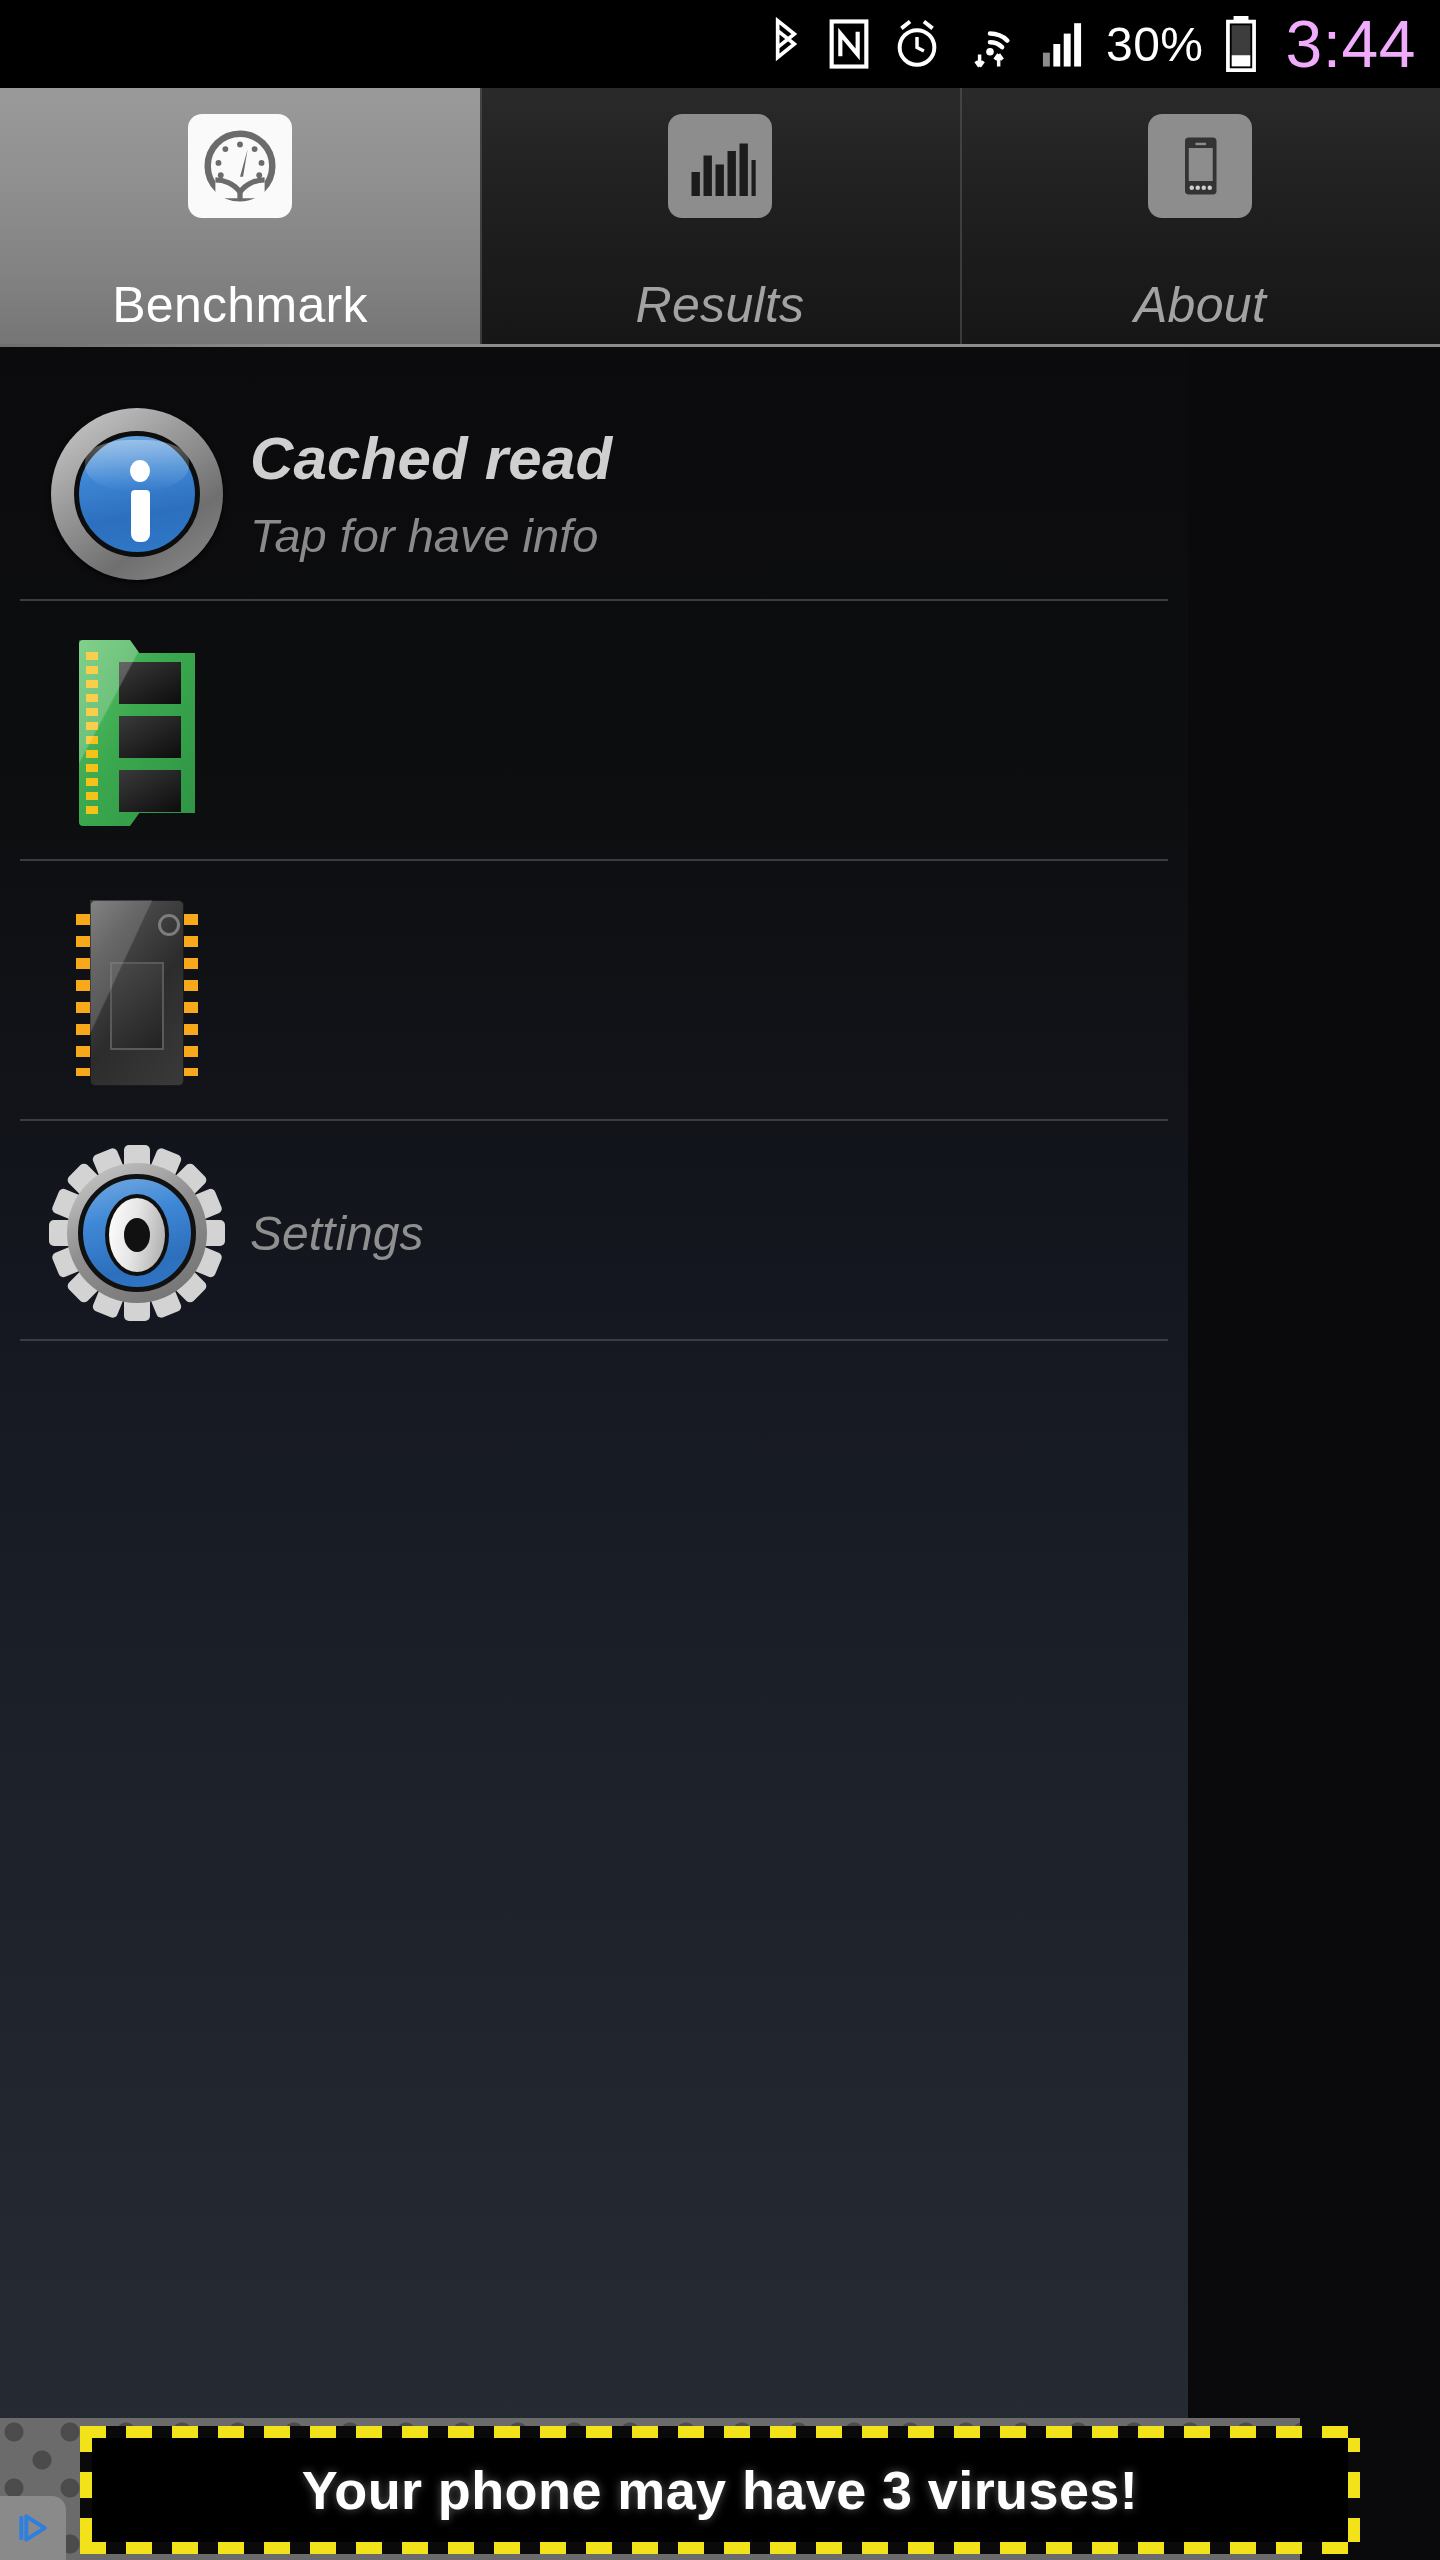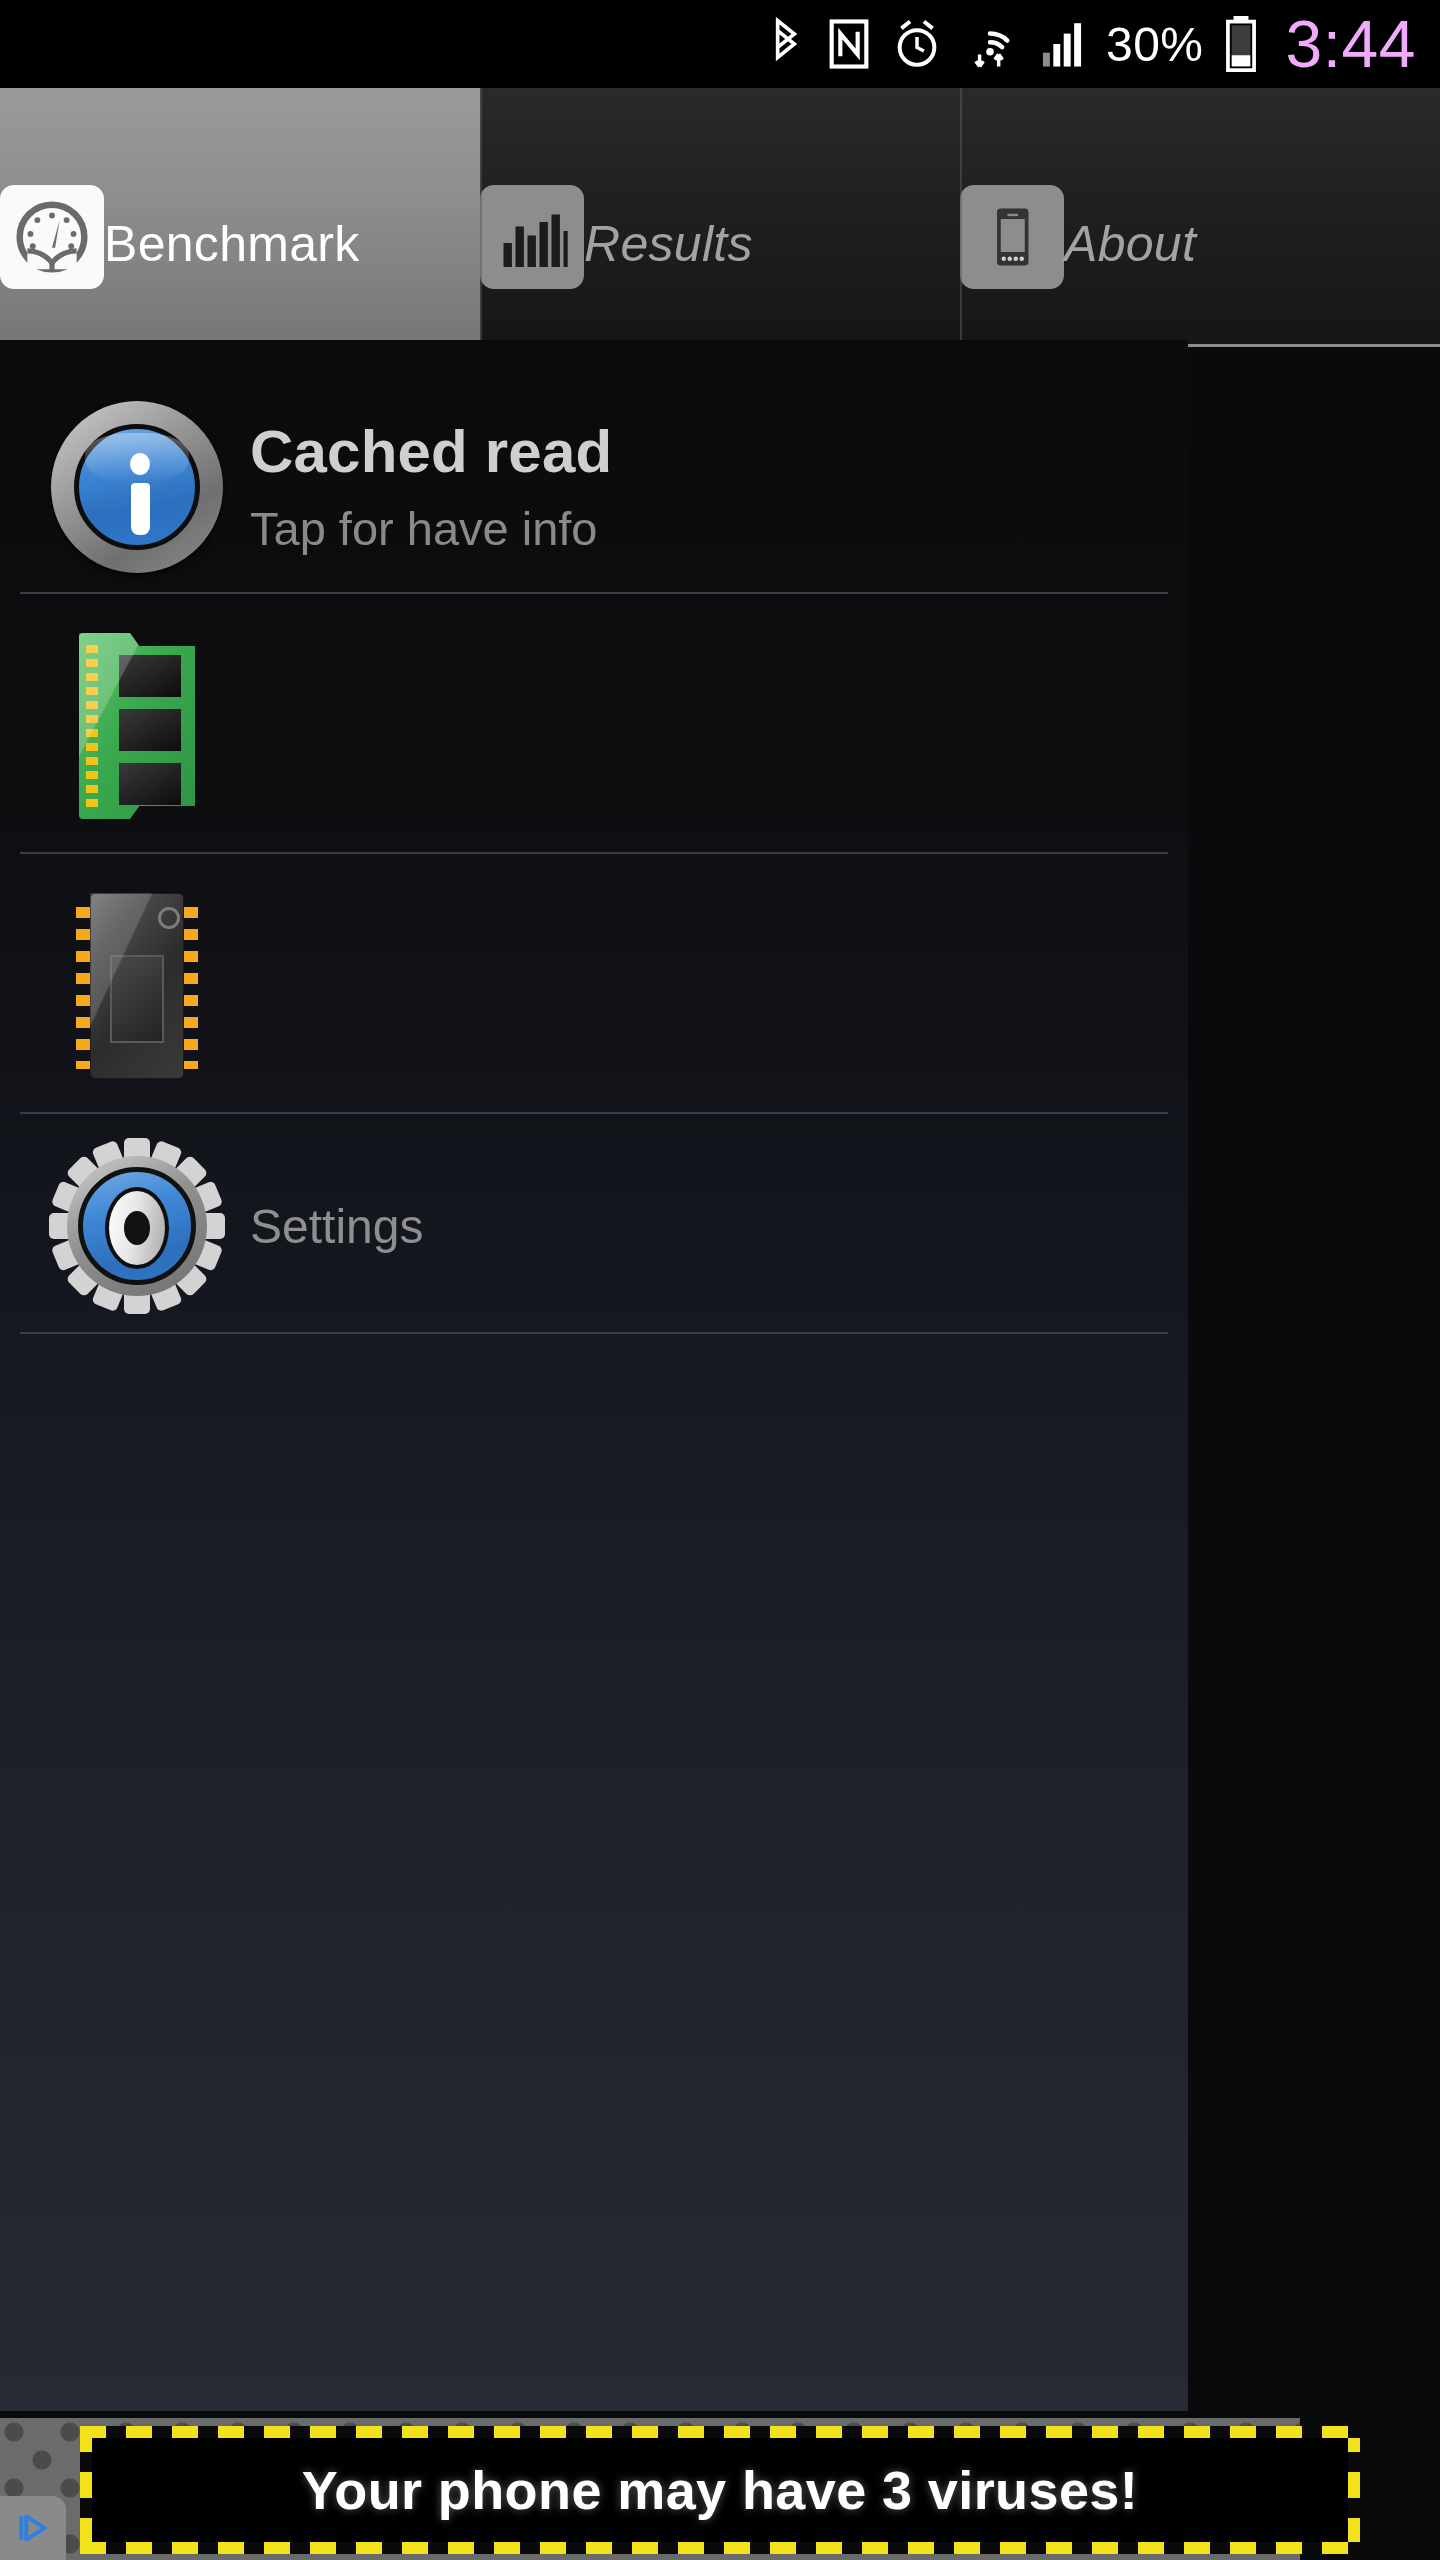--- a/index.html
+++ b/index.html
@@ -21,22 +21,23 @@
   .sb-text { color:#fff; font-size:48px; letter-spacing:0.5px; font-weight:400; }
   .sb-time { color:#f0abfc; font-size:66px; letter-spacing:0.5px; margin-left:8px; }
 
   
   .tabbar {
     position:absolute; top:88px; left:0; width:1440px; height:258px;
     display:flex; background:#1b1b1b;
   }
   .tab {
     flex:1 1 0; position:relative;
-    display:flex; flex-direction:row; align-items:center; justify-content:flex-start;
-    padding-top:40px;
+    display:flex; flex-direction:column; align-items:center; justify-content:flex-start;
+    padding-top:26px;
+    gap:44px;
   }
   .tab.inactive { background:linear-gradient(180deg,#2a2a2a 0%,#202020 42%,#161616 100%); }
   .tab.active {
     background:linear-gradient(180deg,#9a9a9a 0%,#8f8f8f 38%,#828282 72%,#757575 100%);
   }
   .tab.inactive::after{
     content:""; position:absolute; left:0; top:0; bottom:0; width:2px;
     background:rgba(90,90,90,.55);
   }
   .tab-icon-box {
@@ -48,22 +49,23 @@
   .tab-label { margin-top:14px; font-size:50px; letter-spacing:0.3px; }
   .tab.active .tab-label { color:#ffffff; }
   .tab.inactive .tab-label { color:#a2a2a2;font-style:italic; }
   .tabbar-underline {
     position:absolute; top:344px; left:0; width:1440px; height:3px;
     background:linear-gradient(90deg,#6e6e6e 0%,#8c8c8c 20%,#8c8c8c 100%);
   }
 
   
   .content {
-    position:absolute; top:340px; left:0; width:1188px; height:2071px;
+    position:absolute; top:347px; left:0; width:1188px; height:2071px;
     background:linear-gradient(180deg,#0b0b0d 0%,#0d0e10 22%,#151821 48%,#1d222a 70%,#22272f 86%,#262b33 100%);
+    font-style:italic;
   }
   .row { position:relative; display:flex; align-items:center; padding:0 0 0 42px; }
   .row-icon { width:190px; flex:0 0 190px; display:flex; align-items:center; justify-content:center; }
   .row-text { padding-left:18px; }
   .row-title { font-size:60px; font-weight:bold; color:#cfcfcf; letter-spacing:0.2px; line-height:1.12; }
   .row-sub   { font-size:47px; color:#8a8a8a; margin-top:16px; line-height:1.15; }
   .row-sub2  { font-size:49px; color:#c4c4c4; margin-top:22px; line-height:1.15; }
   .row-settings-label { font-size:48px; color:#8f8f8f; }
   .divider { height:2px; background:#3a3d42; margin:0 20px; }
 

